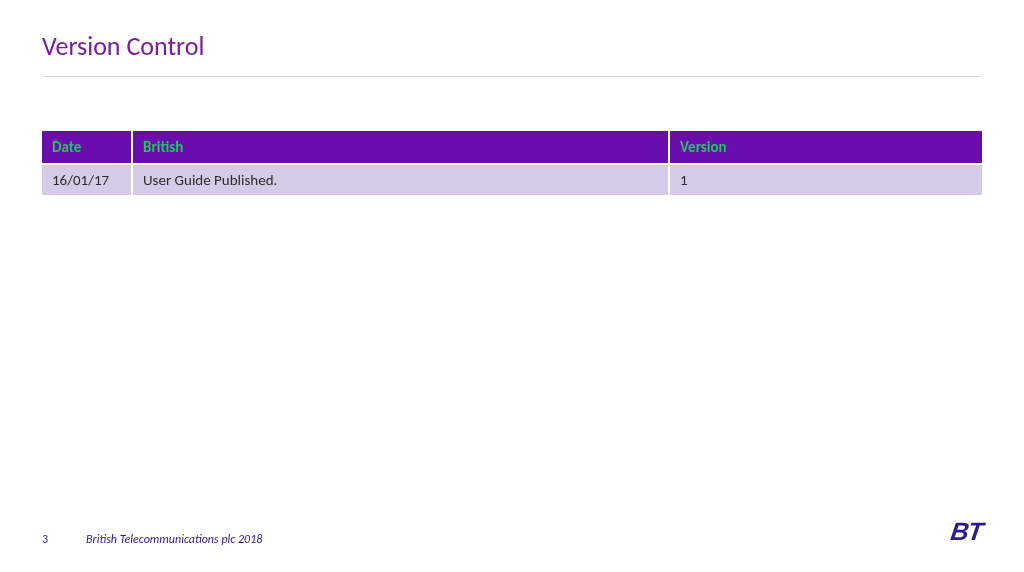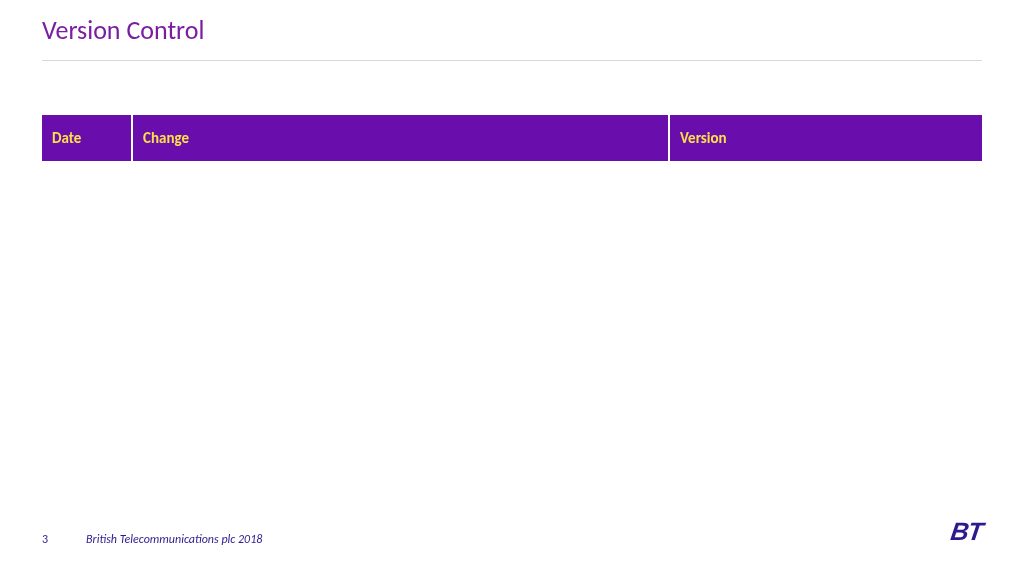--- a/index.html
+++ b/index.html
@@ -11,44 +11,44 @@
       width: 1024px;
       height: 572px;
       background: #ffffff;
       font-family: Calibri, 'Segoe UI', Arial, sans-serif;
       position: relative;
     }
     .page-title {
       color: #7a1ea1;
       font-size: 26px;
       font-weight: 400;
-      padding: 14px 0 14px 42px;
+      padding: 30px 0 14px 42px;
     }
     .title-divider {
       margin: 0 42px;
       border: none;
       border-top: 1px solid #d9d9d9;
     }
     .content {
       padding: 54px 42px 0 42px;
     }
     table {
       width: 100%;
       border-collapse: collapse;
       table-layout: fixed;
     }
     thead tr {
       background: #6a0dad;
     }
     th {
-      color: #fde047;
+      color: #22c55e;
       text-align: left;
       font-weight: 700;
       font-size: 15px;
-      padding: 14px 10px;
+      padding: 7px 10px;
       border-right: 2px solid #ffffff;
     }
     th:last-child {
       border-right: none;
     }
     .col-date { width: 90px; }
     .col-change { width: auto; }
     .col-version { width: 313px; }
     tbody tr:nth-child(1) td { background: #d6cbe6; }
     tbody tr:nth-child(2) td { background: #ece7f2; }
@@ -116,25 +116,30 @@
 <div class="content">
   <table>
     <colgroup>
       <col class="col-date">
       <col class="col-change">
       <col class="col-version">
     </colgroup>
     <thead>
       <tr>
         <th>Date</th>
-        <th>Change</th>
+        <th>British</th>
         <th>Version</th>
       </tr>
     </thead>
     <tbody>
+      <tr>
+        <td>16/01/17</td>
+        <td>User Guide Published.</td>
+        <td>1</td>
+      </tr>
     </tbody>
   </table>
 </div>
 
 <div class="footer">
   <div class="footer-left">
     <span class="page-number">3</span>
     <span class="footer-text">British Telecommunications plc 2018</span>
   </div>
   <div class="logo">

